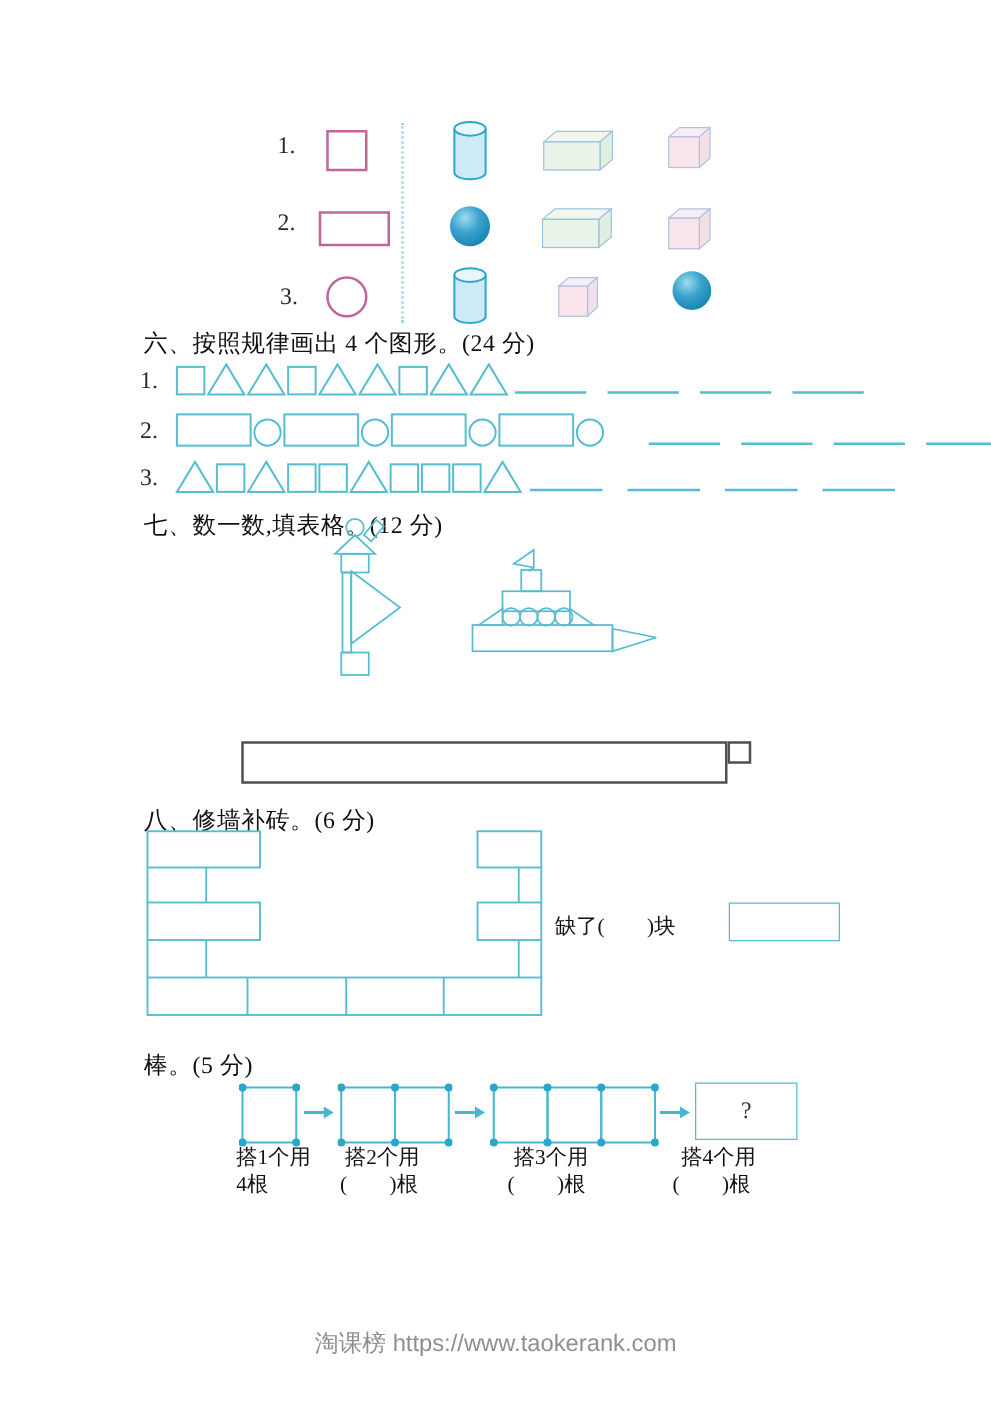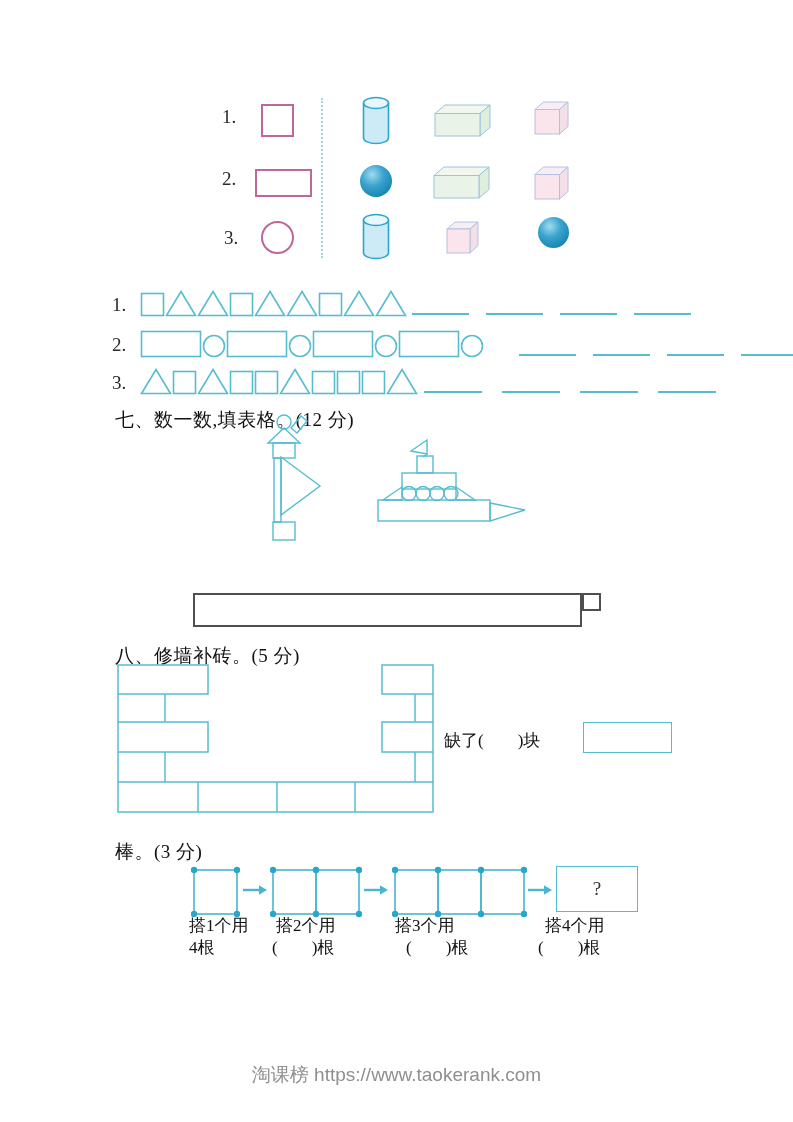--- a/index.html
+++ b/index.html
@@ -103,20 +103,21 @@
     <defs>
         <radialGradient id="sg2" cx="38%" cy="30%" r="80%">
       <stop offset="0%" stop-color="#9fdcef"></stop>
           <stop offset="45%" stop-color="#3ba3cd"></stop>
           <stop offset="100%" stop-color="#0f7fae"></stop>
     </radialGradient>
       </defs>
     <circle cx="16.5" cy="16.5" r="15.5" fill="url(#sg2)"></circle>
   </svg>
 
+  <div class="abs sec-title" style="left:115px;top:262px">六、按照规律画出 4 个图形。(24 分)</div>
 
   <div class="abs num" style="left:112px;top:294px">1.</div>
   <div class="abs pattern-row" style="left:140px;top:290px;height:27px">
       <svg width="25" height="25" viewBox="0 0 25 25">
         <rect x="1.5" y="1.5" width="22" height="22" class="p-stroke"></rect>
       </svg>
       <svg width="32" height="27" viewBox="0 0 32 27">
         <polygon points="16,1.5 30.5,25.5 1.5,25.5" class="p-stroke"></polygon>
       </svg>
       <svg width="32" height="27" viewBox="0 0 32 27">
@@ -246,21 +247,21 @@
     <circle class="fig-stroke" cx="62" cy="55.5" r="7"></circle>
     <circle class="fig-stroke" cx="76" cy="55.5" r="7"></circle>
     <rect class="fig-stroke" x="3" y="62" width="112" height="21"></rect>
     <polygon class="fig-stroke" points="115,65 150,72 115,83"></polygon>
   </svg>
 
 
   <div class="abs black-box" style="left:193px;top:593px;width:385px;height:30px"></div>
   <div class="abs black-box" style="left:582px;top:593px;width:15px;height:14px"></div>
 
-  <div class="abs sec-title" style="left:115px;top:643px">八、修墙补砖。(5 分)</div>
+  <div class="abs sec-title" style="left:115px;top:643px">八、修墙补砖。(6 分)</div>
 
   <svg class="abs" style="left:110px;top:663px" width="330" height="152" viewBox="0 0 330 152">
     <g fill="none" stroke="#56bdd0" stroke-width="1.5">
       <rect x="8" y="2" width="90" height="29"></rect>
       <rect x="272" y="2" width="51" height="29"></rect>
       <line x1="8" y1="31" x2="8" y2="59"></line>
         <line x1="55" y1="31" x2="55" y2="59"></line>
       <line x1="305" y1="31" x2="305" y2="59"></line>
         <line x1="323" y1="31" x2="323" y2="59"></line>
       <rect x="8" y="59" width="90" height="30"></rect>
@@ -272,21 +273,21 @@
       <rect x="8" y="119" width="315" height="30"></rect>
       <line x1="88" y1="119" x2="88" y2="149"></line>
       <line x1="167" y1="119" x2="167" y2="149"></line>
       <line x1="245" y1="119" x2="245" y2="149"></line>
     </g>
   </svg>
 
   <div class="abs ws-text" style="left:444px;top:729px">缺了(　　)块</div>
   <div class="abs cyan-box" style="left:583px;top:722px;width:87px;height:29px"></div>
 
-  <div class="abs sec-title" style="left:115px;top:839px">棒。(3 分)</div>
+  <div class="abs sec-title" style="left:115px;top:839px">棒。(5 分)</div>
 
   <div class="abs" style="left:191px;top:866px"><svg width="49" height="52" viewBox="0 0 49 52">
         <rect x="3" y="4" width="43" height="44" fill="none" stroke="#49b6cf" stroke-width="1.6"></rect>
         <circle cx="3" cy="4" r="3.2" fill="#2aa6c9"></circle>
         <circle cx="3" cy="48" r="3.2" fill="#2aa6c9"></circle>
         <circle cx="46" cy="4" r="3.2" fill="#2aa6c9"></circle>
         <circle cx="46" cy="48" r="3.2" fill="#2aa6c9"></circle>
       </svg></div>
   <svg class="abs" style="left:243px;top:884px" width="24" height="12" viewBox="0 0 24 12">
     <line x1="0" y1="6" x2="17" y2="6" stroke="#49b6cf" stroke-width="2.4"></line>
@@ -322,19 +323,19 @@
   <svg class="abs" style="left:528px;top:884px" width="24" height="12" viewBox="0 0 24 12">
     <line x1="0" y1="6" x2="17" y2="6" stroke="#49b6cf" stroke-width="2.4"></line>
       <polygon points="16,1.2 24,6 16,10.8" fill="#49b6cf"></polygon>
   </svg>
   <div class="abs qmark-box" style="left:556px;top:866px;width:80px;height:44px">?</div>
 
   <div class="abs stick-label" style="left:189px;top:914px">搭1个用</div>
   <div class="abs stick-label" style="left:189px;top:936px">4根</div>
   <div class="abs stick-label" style="left:276px;top:914px">搭2个用</div>
   <div class="abs stick-label" style="left:272px;top:936px">(　　)根</div>
-  <div class="abs stick-label" style="left:395px;top:914px">搭3个用</div>
+  <div class="abs stick-label" style="left:411px;top:914px">搭3个用</div>
   <div class="abs stick-label" style="left:406px;top:936px">(　　)根</div>
   <div class="abs stick-label" style="left:545px;top:914px">搭4个用</div>
   <div class="abs stick-label" style="left:538px;top:936px">(　　)根</div>
 
   <div class="abs footer" style="left:0;top:1062px">淘课榜 https://www.taokerank.com</div>
 </div>
 
 </body></html>

